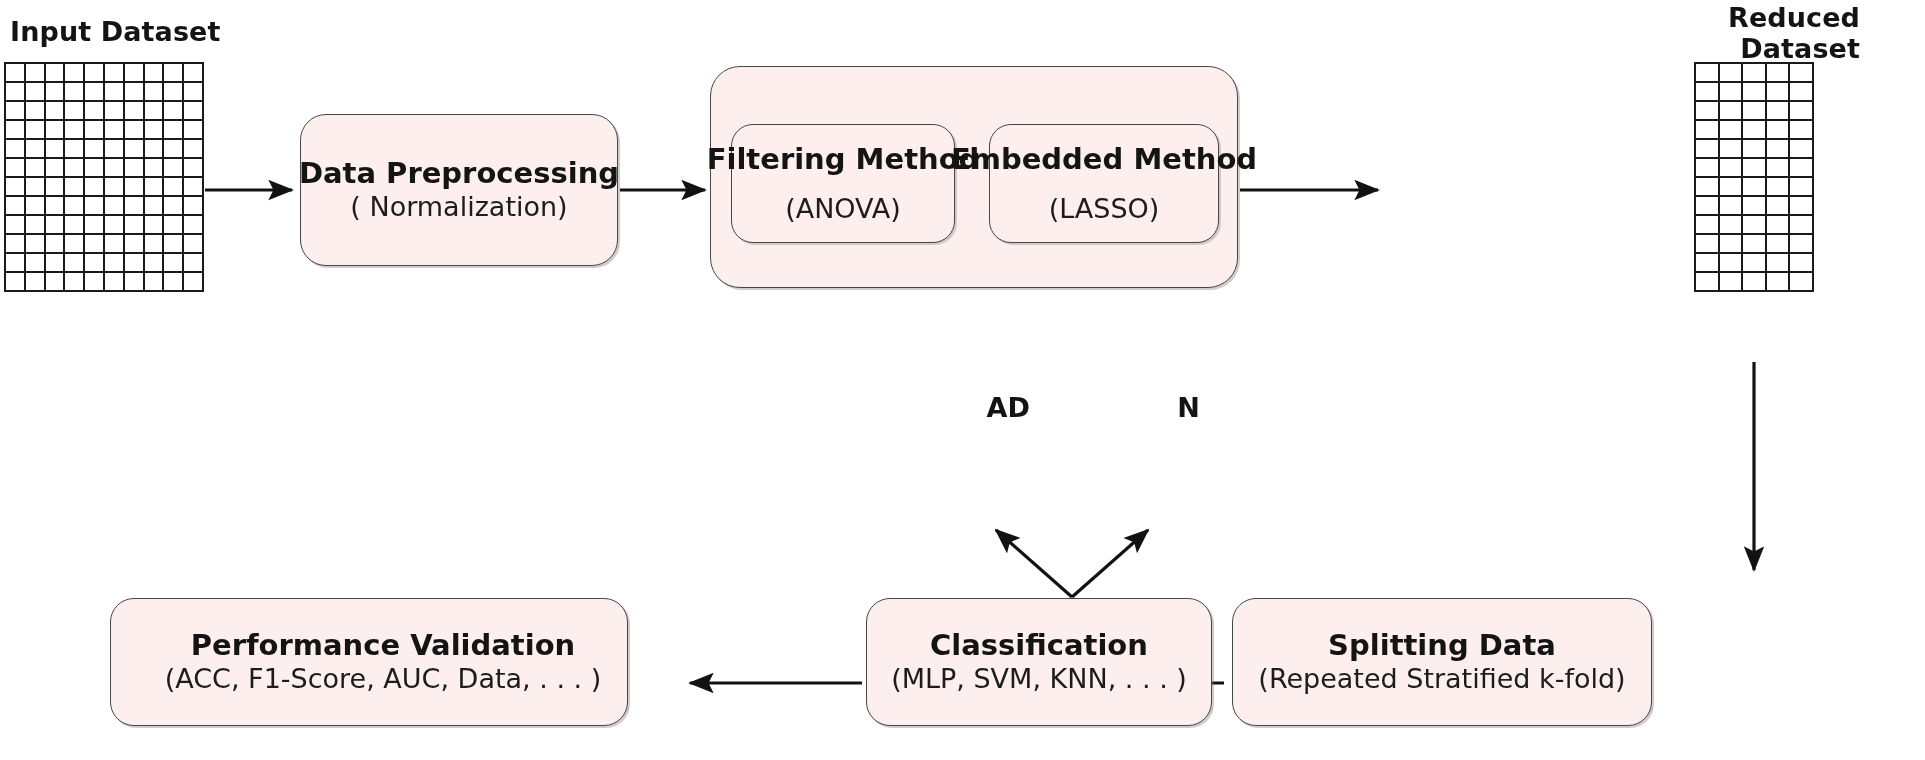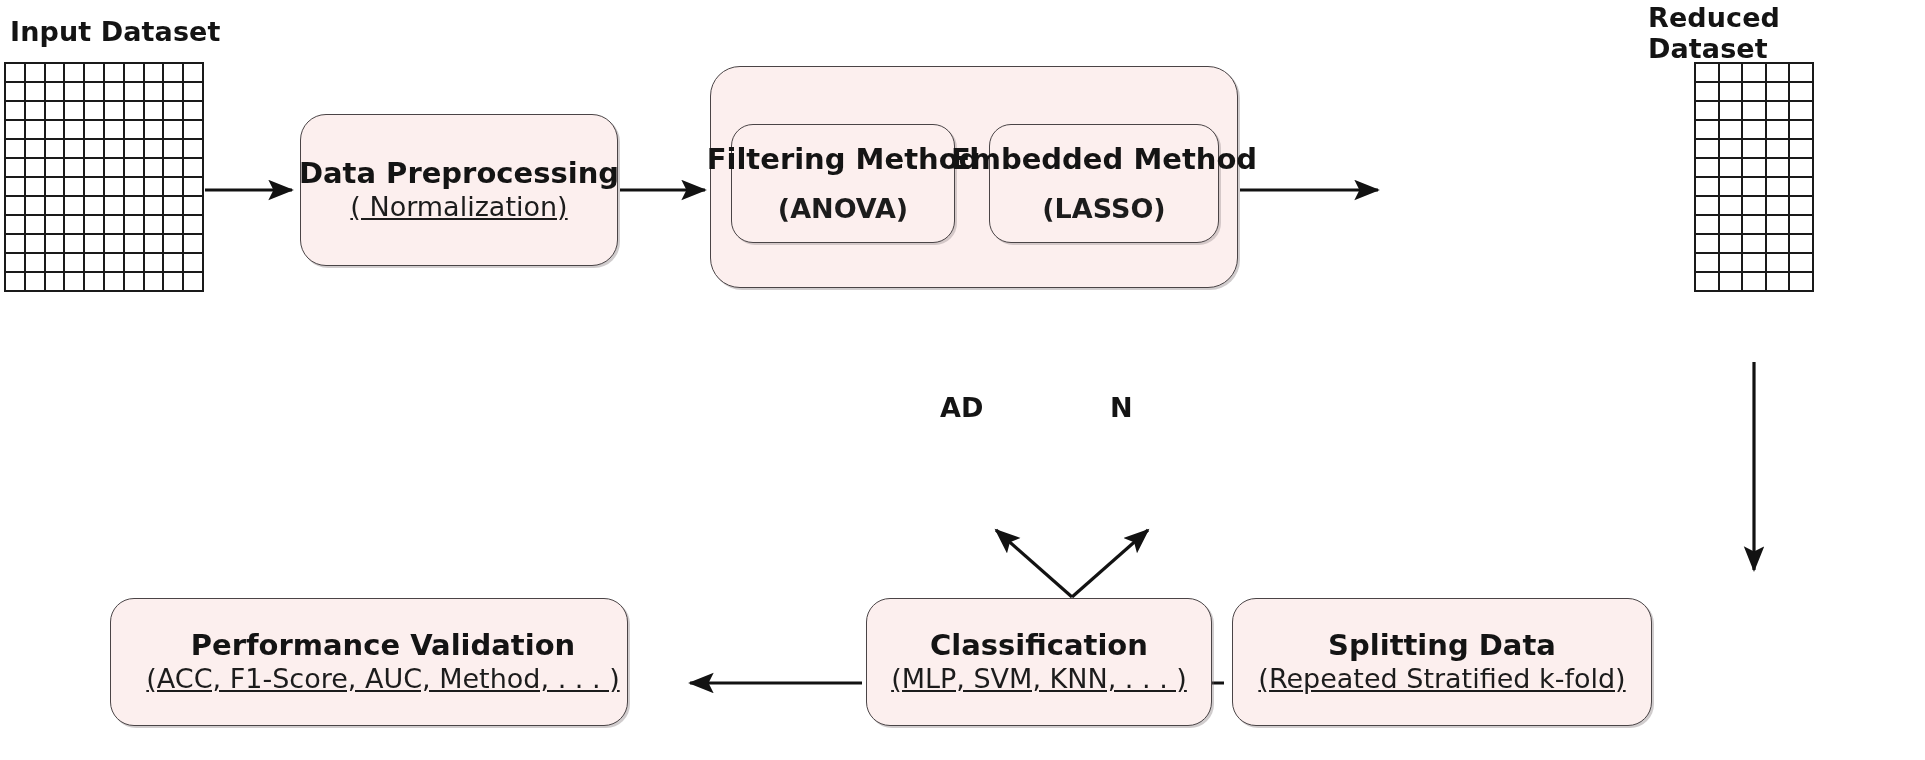--- a/index.html
+++ b/index.html
@@ -18,21 +18,21 @@
 
   
   .caption{
     font-family:"DejaVu Sans","Liberation Sans",sans-serif;
     font-size:27px;
     font-weight:700;
     color:#141414;
     line-height:1.15;
     letter-spacing:0.1px;
     white-space:pre-line;
-    text-align:left;
+    text-align:right;
   }
   .caption.left{text-align:left;}
 
   
   .pbox{
     position:absolute;
     background:#fcefee;
     border:1.6px solid #4a4446;
     border-radius:26px;
     box-sizing:border-box;
@@ -51,21 +51,20 @@
     white-space:nowrap;
   }
   .pbox .t2{
     font-size:27px;
     font-weight:400;
     color:#1c1c1c;
     line-height:1.1;
     text-align:center;
     white-space:nowrap;
     margin-top:2px;
-    text-decoration:underline;
   }
 
   
   .gbox{
     position:absolute;
     background:#fcefee;
     border:1.6px solid #4a4446;
     border-radius:30px;
     box-sizing:border-box;
     box-shadow:2px 2px 0 rgba(120,110,112,.35);
@@ -91,21 +90,21 @@
     display:flex;
     flex-direction:column;
     align-items:center;
     justify-content:center;
     box-shadow:2px 2px 0 rgba(120,110,112,.30);
   }
   .sbox .t1{
     font-size:29px;font-weight:700;color:#141414;line-height:1.1;white-space:nowrap;
   }
   .sbox .t2{
-    font-size:27px;font-weight:700;color:#1c1c1c;line-height:1.1;white-space:nowrap;margin-top:18px;
+    font-size:27px;font-weight:400;color:#1c1c1c;line-height:1.1;white-space:nowrap;margin-top:18px;
   }
 
   
   .matrix{
     position:absolute;
     display:grid;
     background:#1a1a1a;
     border:2px solid #1a1a1a;
     gap:2px;
     box-sizing:border-box;
@@ -364,16 +363,16 @@
     <div class="t2">(MLP, SVM, KNN, . . . )</div>
   </div>
 
   <div class="pbox" style="left:1232px;top:598px;width:420px;height:128px;border-radius:24px;">
     <div class="t1">Splitting Data</div>
     <div class="t2">(Repeated Stratified k-fold)</div>
   </div>
 
   <div class="pbox" style="left:110px;top:598px;width:518px;height:128px;border-radius:24px;padding-left:28px;">
     <div class="t1">Performance Validation</div>
-    <div class="t2">(ACC, F1-Score, AUC, Method, . . . )</div>
+    <div class="t2">(ACC, F1-Score, AUC, Data, . . . )</div>
   </div>
 
 </div>
 
 </body></html>

